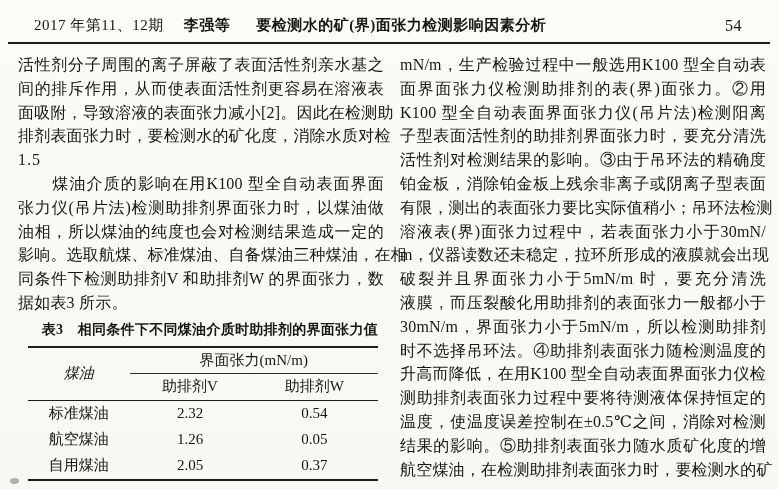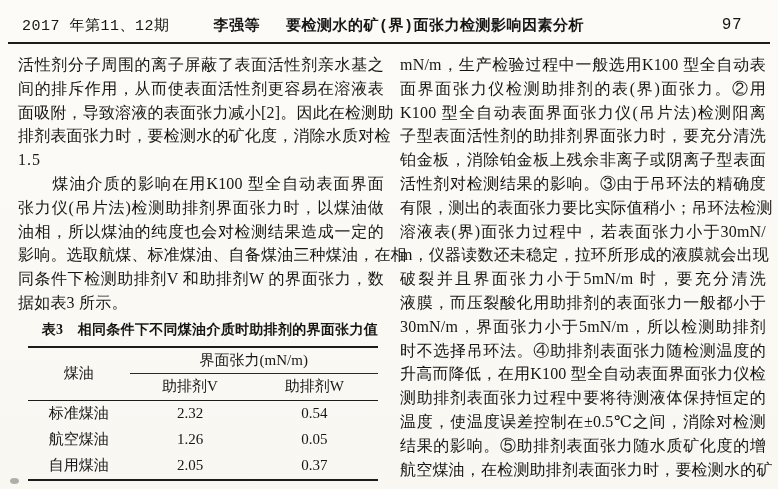--- a/index.html
+++ b/index.html
@@ -10,29 +10,28 @@
     font-family: "Liberation Serif", "DejaVu Serif", serif;
   }
   .page {
     width: 778px; height: 489px;
     position: relative;
     background: linear-gradient(180deg, #fcfbf8 0%, #faf9f4 60%, #f8f7f1 100%);
   }
   
   .running-head {
     display: flex;
-    align-items: flex-start;
-    padding: 16px 36px 7px 22px;
+    align-items: flex-end;
+    padding: 16px 36px 7px 34px;
     font-size: 15px;
     letter-spacing: 0.5px;
     white-space: nowrap;
-    font-family: Liberation Mono, monospace;
   }
   .rh-issue { font-weight: 400; }
-  .rh-authors { margin-left: 44px; font-weight: 700; }
+  .rh-authors { margin-left: 20px; font-weight: 700; }
   .rh-title { margin-left: 26px; font-weight: 700; }
   .rh-page { margin-left: auto; font-size: 16px; }
   .head-rule {
     height: 2px;
     background: #1c1c1a;
     margin: 0 8px 0 8px;
   }
   
   .cols {
     display: flex;
@@ -68,37 +67,37 @@
     border-bottom: 2px solid #1c1c1a;
     font-size: 15px;
   }
   table.data th, table.data td {
     font-weight: 400;
     text-align: center;
     padding: 1px 4px;
     height: 21px;
     white-space: nowrap;
   }
-  th.col-kerosene { width: 29%; border-bottom: 1.5px solid #1c1c1a; }
+  th.col-kerosene { width: 29%; border-bottom: 1.5px solid #1c1c1a; font-style: italic; }
   th.span-head { border-bottom: 1px solid #2a2a28; }
   thead tr.subhead th { border-bottom: 1.5px solid #1c1c1a; }
   td.num { font-family: Liberation Serif, serif; }
   
   .speck { position: absolute; background: rgba(40,40,36,0.35); border-radius: 50%; }
 </style>
 </head>
 <body>
 
 <div class="page">
 
   <div class="running-head">
     <span class="rh-issue">2017 年第11、12期</span>
     <span class="rh-authors">李强等</span>
     <span class="rh-title">要检测水的矿(界)面张力检测影响因素分析</span>
-    <span class="rh-page">97</span>
+    <span class="rh-page">54</span>
   </div>
   <div class="head-rule"></div>
 
   <div class="cols">
 
     <div class="col">
       <div>
           <div class="jline">活性剂分子周围的离子屏蔽了表面活性剂亲水基之</div>
           <div class="jline">间的排斥作用，从而使表面活性剂更容易在溶液表</div>
           <div class="jline">面吸附，导致溶液的表面张力减小[2]。因此在检测助</div>
@@ -147,22 +146,22 @@
         </table>
       </div>
     </div>
 
     <div class="col">
       <div>
           <div class="jline">mN/m，生产检验过程中一般选用K100 型全自动表</div>
           <div class="jline">面界面张力仪检测助排剂的表(界)面张力。②用</div>
           <div class="jline">K100 型全自动表面界面张力仪(吊片法)检测阳离</div>
           <div class="jline">子型表面活性剂的助排剂界面张力时，要充分清洗</div>
+          <div class="jline">活性剂对检测结果的影响。③由于吊环法的精确度</div>
           <div class="jline">铂金板，消除铂金板上残余非离子或阴离子型表面</div>
-          <div class="jline">活性剂对检测结果的影响。③由于吊环法的精确度</div>
           <div class="jline">有限，测出的表面张力要比实际值稍小；吊环法检测</div>
           <div class="jline">溶液表(界)面张力过程中，若表面张力小于30mN/</div>
           <div class="jline">m，仪器读数还未稳定，拉环所形成的液膜就会出现</div>
           <div class="jline">破裂并且界面张力小于5mN/m 时，要充分清洗</div>
           <div class="jline">液膜，而压裂酸化用助排剂的表面张力一般都小于</div>
           <div class="jline">30mN/m，界面张力小于5mN/m，所以检测助排剂</div>
           <div class="jline">时不选择吊环法。④助排剂表面张力随检测温度的</div>
           <div class="jline">升高而降低，在用K100 型全自动表面界面张力仪检</div>
           <div class="jline">测助排剂表面张力过程中要将待测液体保持恒定的</div>
           <div class="jline">温度，使温度误差控制在±0.5℃之间，消除对检测</div>

